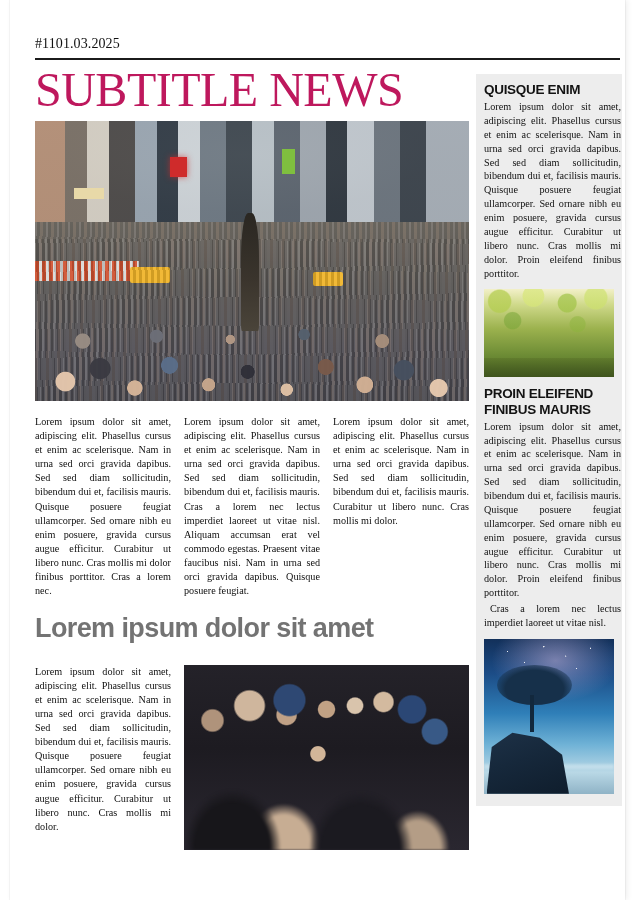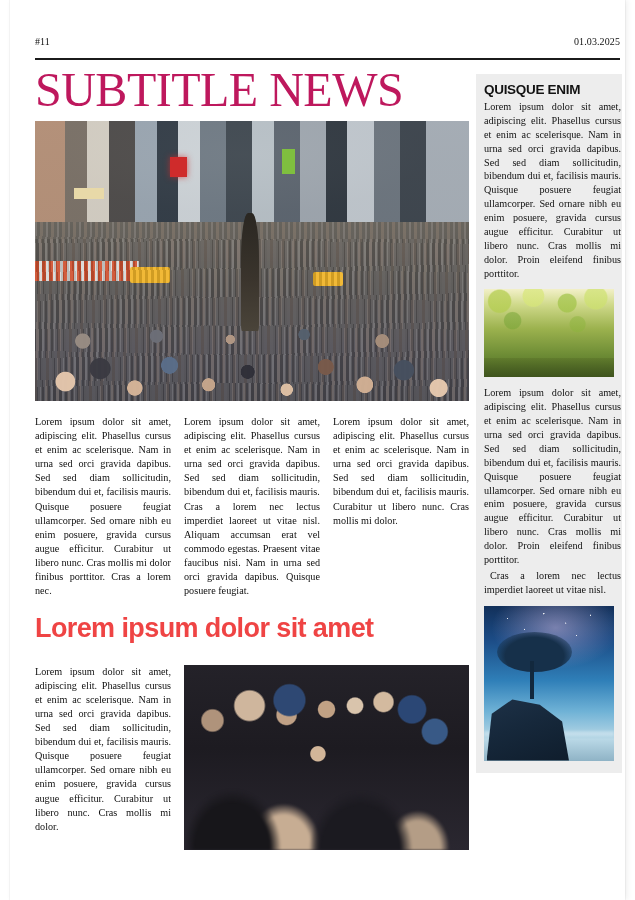--- a/index.html
+++ b/index.html
@@ -34,24 +34,24 @@
     box-shadow: 0 0 0 1px rgba(0,0,0,0.035), 2px 0 6px rgba(0,0,0,0.07);
   }
 
   
   .masthead {
     position: absolute;
     left: 25px;
     top: 36px;
     width: 585px;
     display: flex;
-    justify-content: space-between;
+    justify-content: flex-start;
     align-items: flex-end;
     font-family: "Liberation Serif", serif;
-    font-size: 10px;
+    font-size: 14px;
     letter-spacing: 0.1px;
     color: #111111;
   }
   .masthead .issue { font-weight: 400; }
   .masthead .date  { font-weight: 400; }
 
   .rule-top {
     position: absolute;
     left: 25px;
     top: 58px;
@@ -110,21 +110,21 @@
   .body-text + .body-text { margin-top: 0px; }
 
   
   .headline-sans {
     margin-top: 16px;
     font-family: "Liberation Sans", sans-serif;
     font-weight: 700;
     font-size: 27px;
     line-height: 1.05;
     letter-spacing: -0.6px;
-    color: #ef4444;
+    color: #737373;
     white-space: nowrap;
   }
 
   
   .bottom-row {
     margin-top: 11px;
     display: flex;
     gap: 13px;
     width: 434px;
   }
@@ -421,20 +421,21 @@
       <p class="side-text">Lorem ipsum dolor sit amet, adipiscing elit. Phasellus cursus et enim ac scelerisque. Nam in urna sed orci gravida dapibus. Sed sed diam sollicitudin, bibendum dui et, facilisis mauris. Quisque posuere feugiat ullamcorper. Sed ornare nibh eu enim posuere, gravida cursus augue efficitur. Curabitur ut libero nunc. Cras mollis mi dolor. Proin eleifend finibus porttitor.</p>
 
       <div class="side-photo">
         <div class="ph ph-forest">
           <div class="leaves"></div>
           <div class="trunks"></div>
           <div class="floor"></div>
         </div>
       </div>
 
+      <h3 class="side-head">PROIN ELEIFEND FINIBUS MAURIS</h3>
       <p class="side-text">Lorem ipsum dolor sit amet, adipiscing elit. Phasellus cursus et enim ac scelerisque. Nam in urna sed orci gravida dapibus. Sed sed diam sollicitudin, bibendum dui et, facilisis mauris. Quisque posuere feugiat ullamcorper. Sed ornare nibh eu enim posuere, gravida cursus augue efficitur. Curabitur ut libero nunc. Cras mollis mi dolor. Proin eleifend finibus porttitor.</p>
       <p class="side-text">Cras a lorem nec lectus imperdiet laoreet ut vitae nisl.</p>
 
       <div class="side-photo tall">
         <div class="ph ph-tree">
           <div class="stars"></div>
           <div class="horizon"></div>
           <div class="canopy"></div>
           <div class="trunk"></div>
           <div class="rock"></div>

